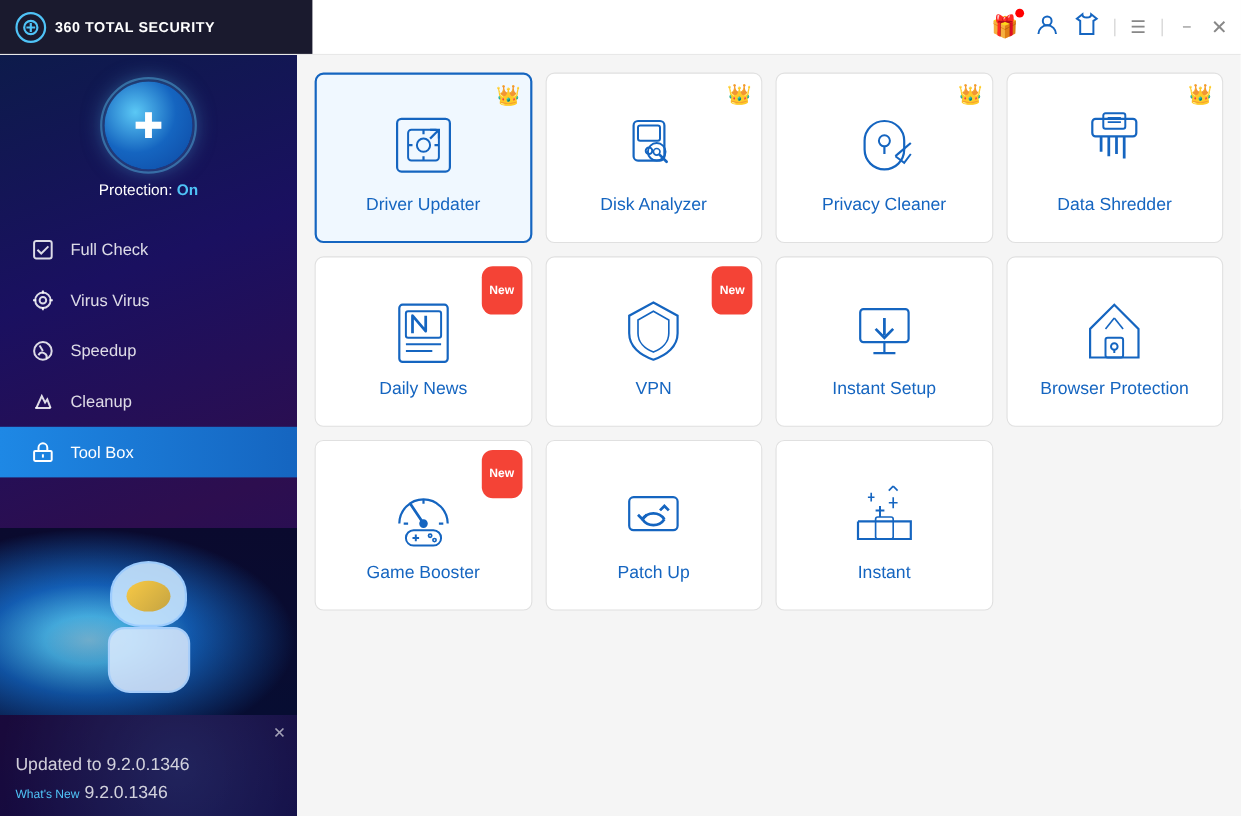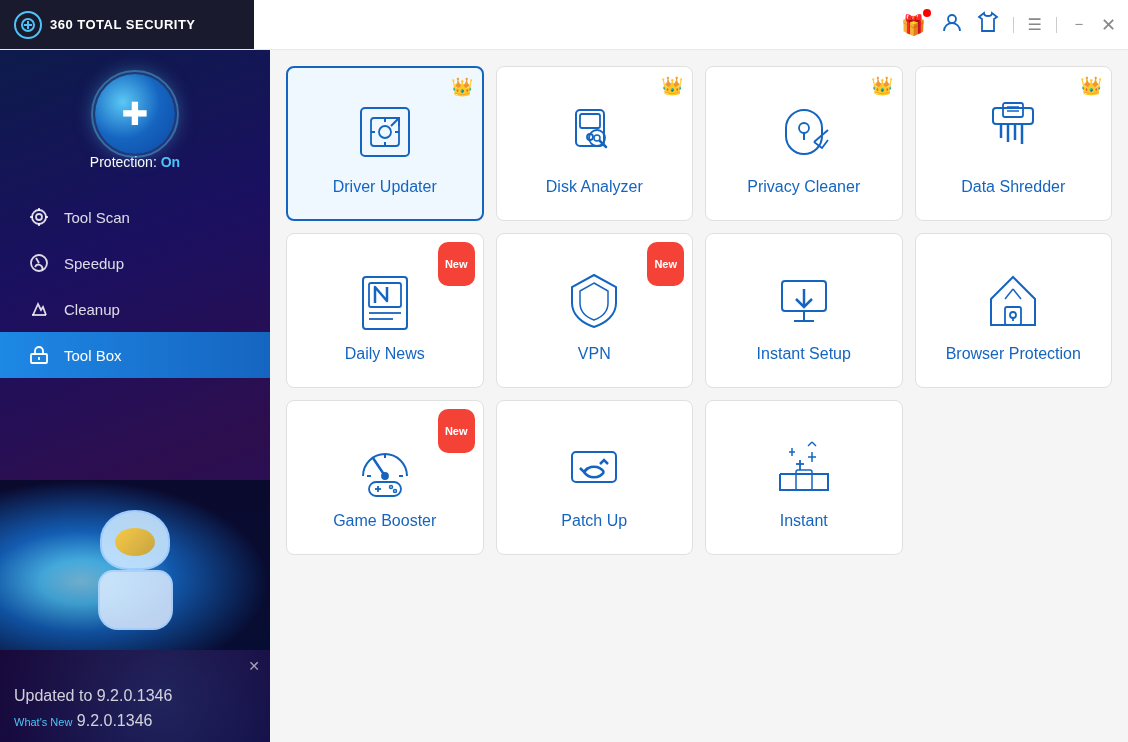--- a/index.html
+++ b/index.html
@@ -19,21 +19,21 @@
       background: #fff;
       display: flex;
       align-items: center;
       justify-content: space-between;
       padding: 0 12px 0 0;
       border-bottom: 1px solid #e8e8e8;
     }
     .title-bar-left {
       display: flex;
       align-items: center;
-      width: 254px;
+      width: 284px;
       background: #1a1a2e;
       height: 100%;
       padding: 0 14px;
     }
     .title-bar-logo {
       width: 28px; height: 28px;
       border: 2px solid #4fc3f7;
       border-radius: 50%;
       display: flex; align-items: center; justify-content: center;
       color: #4fc3f7;
@@ -118,20 +118,21 @@
     }
     .avatar-ring {
       position: absolute;
       inset: -4px;
       border-radius: 50%;
       border: 2px solid rgba(91,200,245,0.4);
     }
     .protection-text {
       color: #fff;
       font-size: 14px;
+      margin-top: 10px;
     }
     .protection-on { color: #4fc3f7; font-weight: 600; }
 
     .nav-items { flex: 1; padding: 8px 0; }
     .nav-item {
       display: flex;
       align-items: center;
       padding: 12px 28px;
       color: rgba(255,255,255,0.85);
       font-size: 15px;
@@ -334,33 +335,42 @@
         <div class="avatar-ring"></div>
         <span class="avatar-plus">✚</span>
       </div>
       <div class="protection-text">
         Protection: <span class="protection-on">On</span>
       </div>
     </div>
 
     <nav class="nav-items">
 
+      <div class="nav-item">
+        <div class="nav-icon">
+          <svg width="20" height="20" viewBox="0 0 20 20" fill="none" stroke="currentColor" stroke-width="1.8">
+            <rect x="2" y="2" width="16" height="16" rx="2"></rect>
+            <path d="M5 10l3.5 3.5L15 7"></path>
+          </svg>
+        </div>
+        <span>Full Check</span>
+      </div>
 
       <div class="nav-item">
         <div class="nav-icon">
           <svg width="20" height="20" viewBox="0 0 20 20" fill="none" stroke="currentColor" stroke-width="1.8">
             <circle cx="10" cy="10" r="7"></circle>
             <circle cx="10" cy="10" r="3"></circle>
             <line x1="10" y1="1" x2="10" y2="4"></line>
             <line x1="10" y1="16" x2="10" y2="19"></line>
             <line x1="1" y1="10" x2="4" y2="10"></line>
             <line x1="16" y1="10" x2="19" y2="10"></line>
           </svg>
         </div>
-        <span>Tool Scan</span>
+        <span>Virus Virus</span>
       </div>
 
       <div class="nav-item">
         <div class="nav-icon">
           <svg width="20" height="20" viewBox="0 0 20 20" fill="none" stroke="currentColor" stroke-width="1.8">
             <path d="M10 18a8 8 0 100-16 8 8 0 000 16z"></path>
             <path d="M10 10l-3-5"></path>
             <path d="M6 14c1-2 3-3 5-2s3 3 2 5"></path>
           </svg>
         </div>

